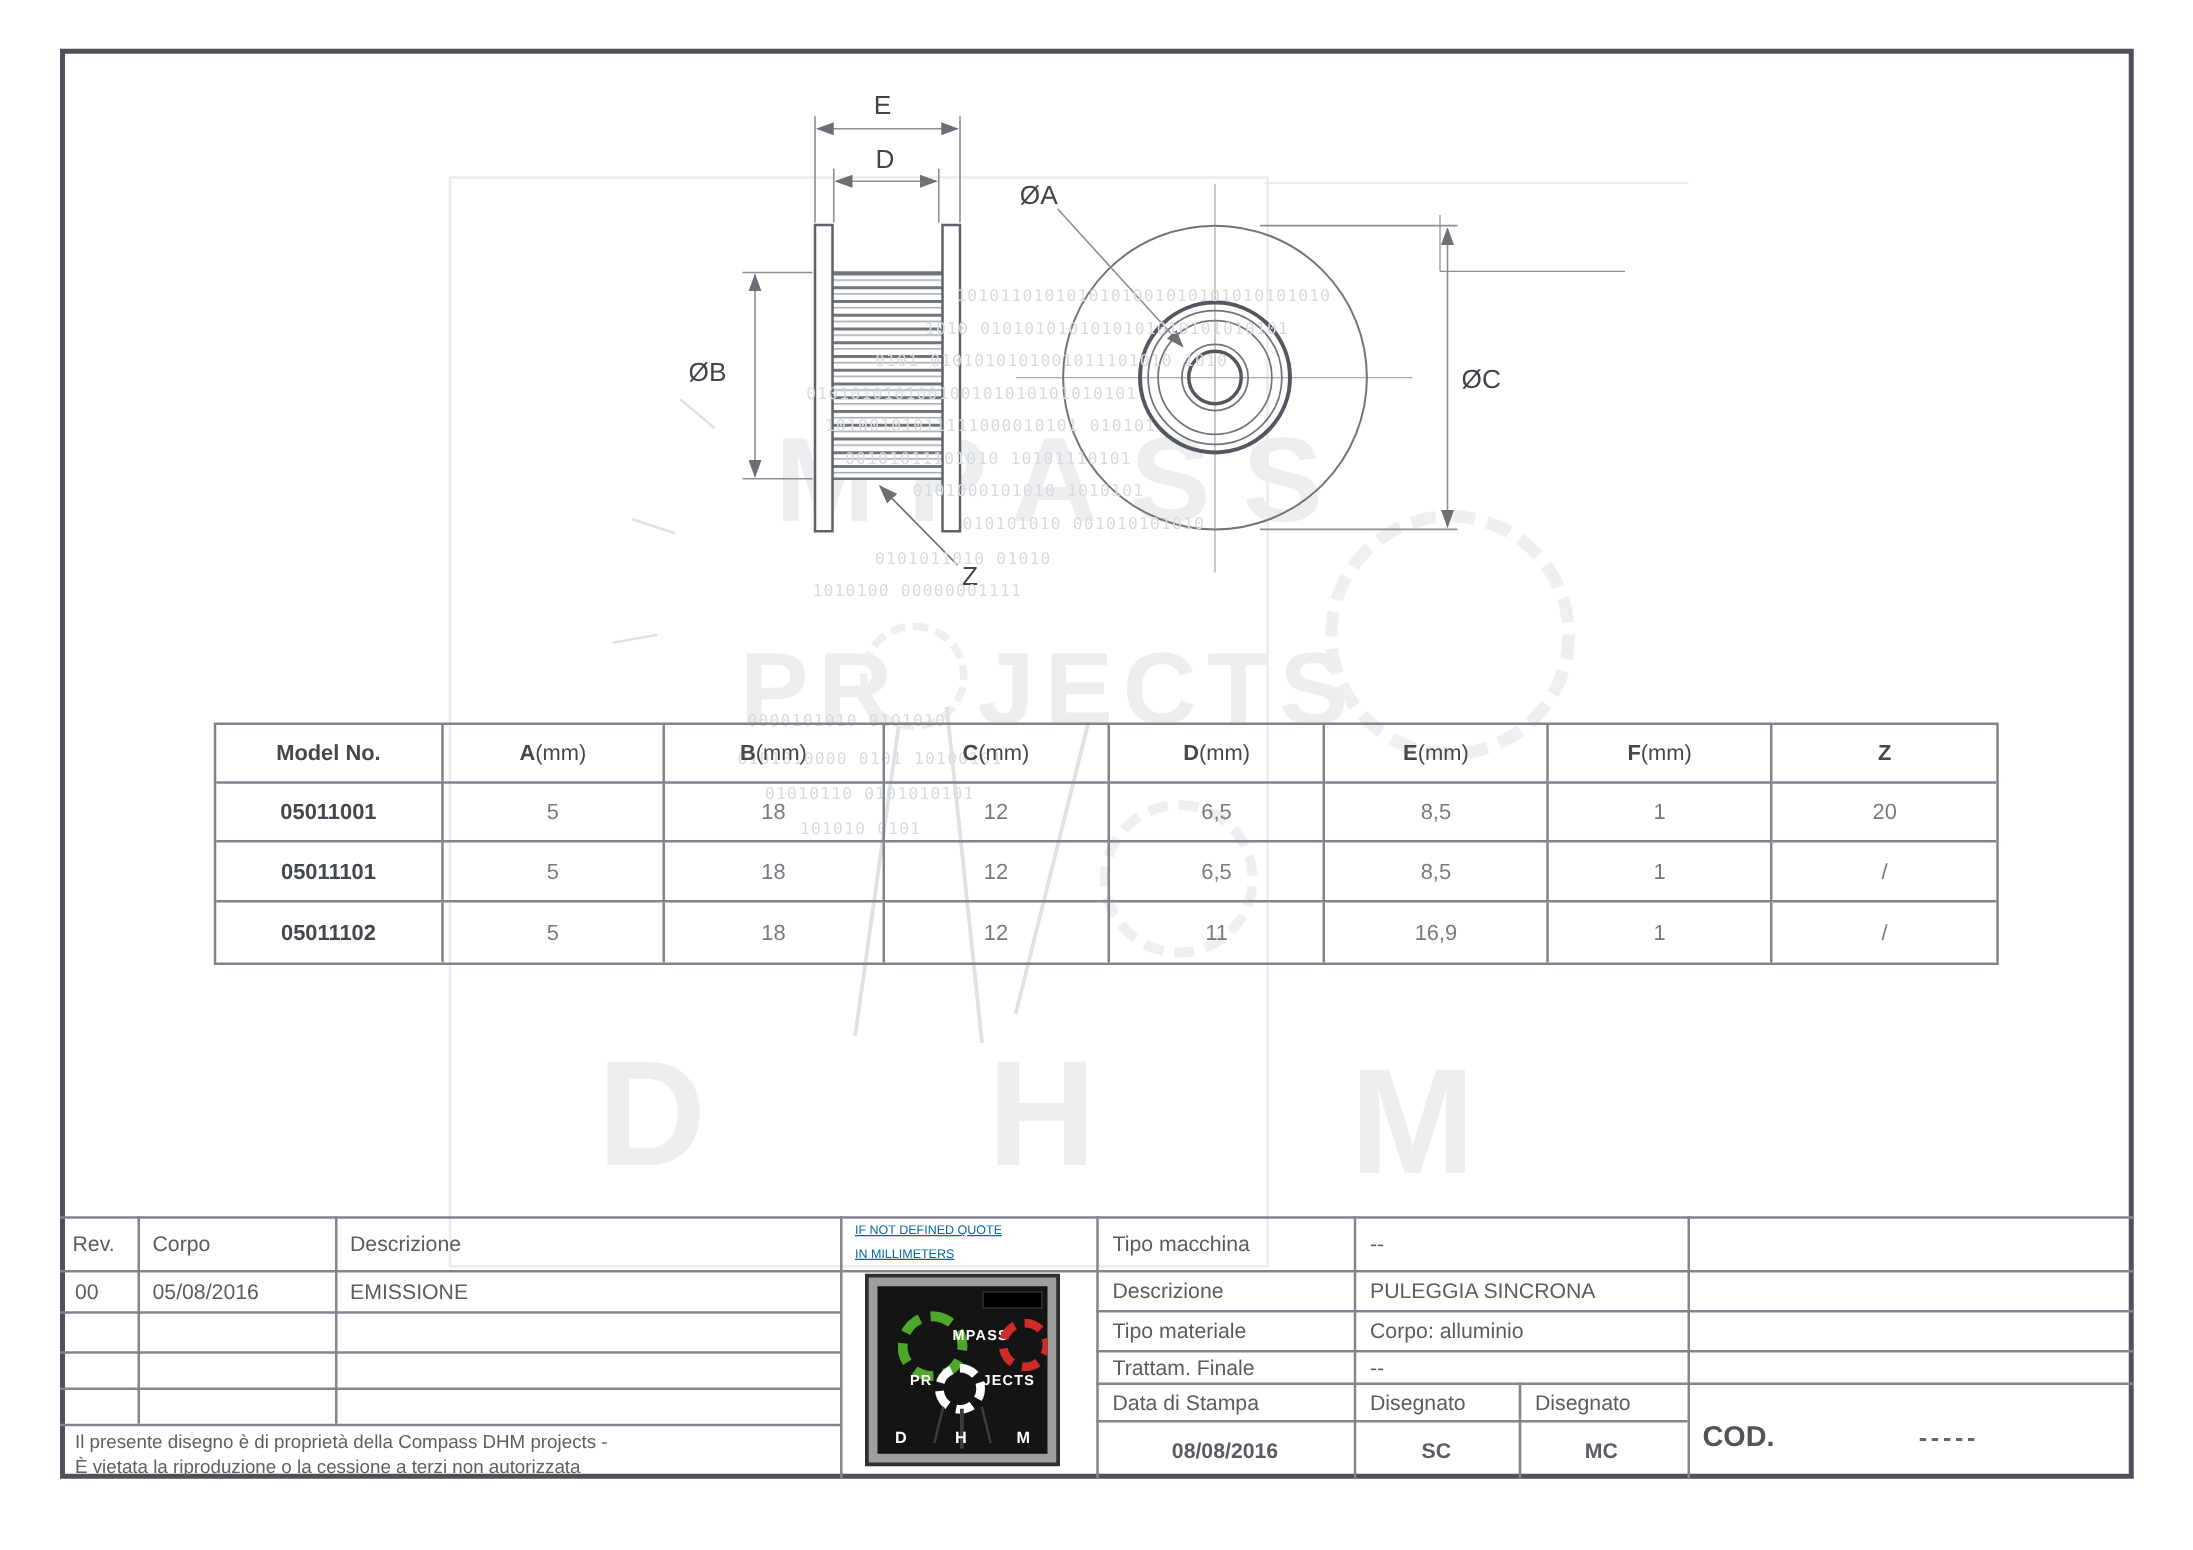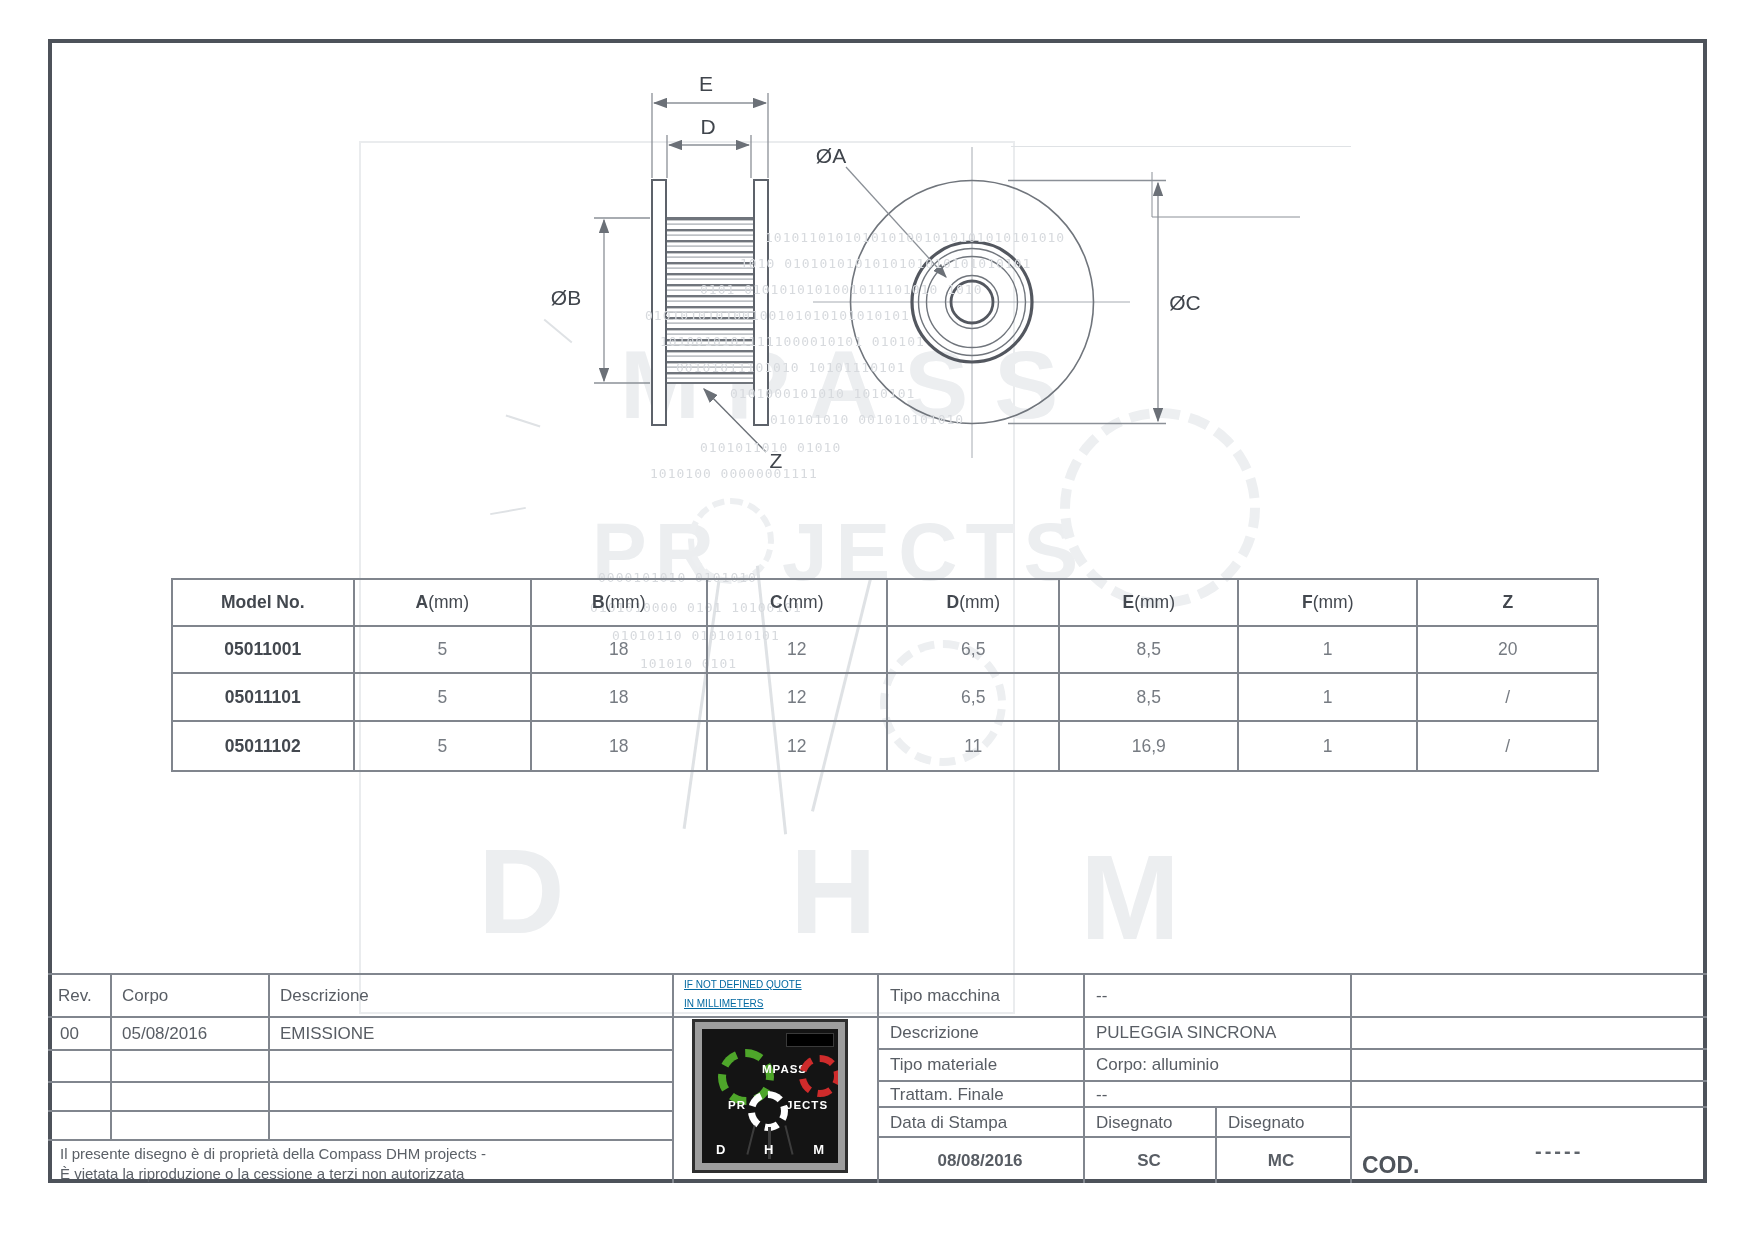--- a/index.html
+++ b/index.html
@@ -285,19 +285,19 @@
   <div class="tb" style="left:890px;top:1056px;">Tipo materiale</div>
   <div class="tb" style="left:1096px;top:1056px;">Corpo: alluminio</div>
   <div class="tb" style="left:890px;top:1086px;">Trattam. Finale</div>
   <div class="tb" style="left:1096px;top:1086px;">--</div>
   <div class="tb" style="left:890px;top:1114px;">Data di Stampa</div>
   <div class="tb" style="left:1096px;top:1114px;">Disegnato</div>
   <div class="tb" style="left:1228px;top:1114px;">Disegnato</div>
   <div class="tb tb-center" style="left:877px;top:1152px;width:206px;">08/08/2016</div>
   <div class="tb tb-center" style="left:1083px;top:1152px;width:132px;">SC</div>
   <div class="tb tb-center" style="left:1215px;top:1152px;width:132px;">MC</div>
-  <div class="tb cod" style="left:1362px;top:1138px;margin-top:16px;">COD.</div>
+  <div class="tb cod" style="left:1362px;top:1138px;">COD.</div>
   <div class="tb dashes" style="left:1535px;top:1141px;">-----</div>
 
   <div class="copy" style="left:60px;top:1146px;">Il presente disegno è di proprietà della Compass DHM projects -</div>
   <div class="copy" style="left:60px;top:1166px;">È vietata la riproduzione o la cessione a terzi non autorizzata</div>
 
 </div>
 
 </body></html>

